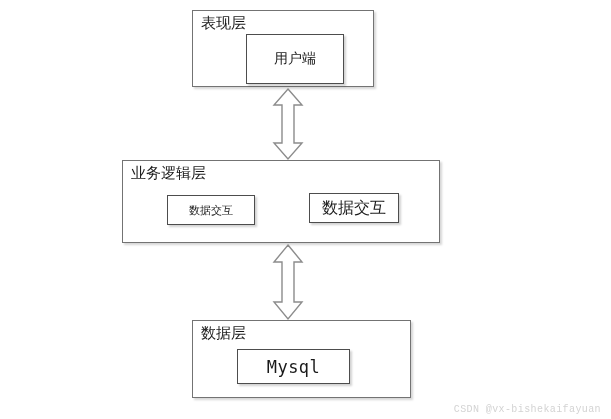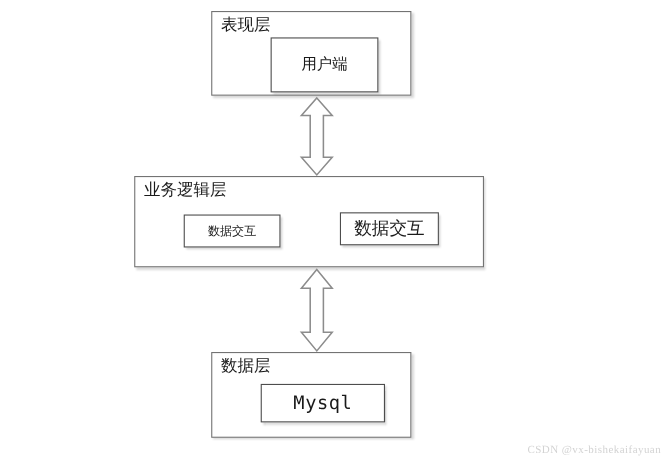--- a/index.html
+++ b/index.html
@@ -85,21 +85,21 @@
     left: 186px;
     top: 32px;
     width: 90px;
     height: 30px;
     font-size: 16px;
   }
 
   #layer-data {
     left: 192px;
     top: 320px;
-    width: 182px;
+    width: 219px;
     height: 78px;
   }
   #module-mysql {
     left: 44px;
     top: 28px;
     width: 113px;
     height: 35px;
     font-family: "DejaVu Sans Mono", "Liberation Mono", monospace;
     font-size: 17px;
     letter-spacing: 0.5px;
@@ -114,21 +114,21 @@
   }
   #connector-top    { top: 87px;  height: 74px; }
   #connector-bottom { top: 243px; height: 78px; }
   .connector svg { display: block; width: 100%; height: 100%; }
 
   
   #watermark {
     position: absolute;
     right: 10px;
     bottom: 4px;
-    font-family: Liberation Serif, serif;
+    font-family: Liberation Mono, monospace;
     font-size: 10px;
     color: #d3d3d3;
     letter-spacing: 0.4px;
     white-space: nowrap;
     user-select: none;
   }
 </style>
 </head>
 <body>
 

